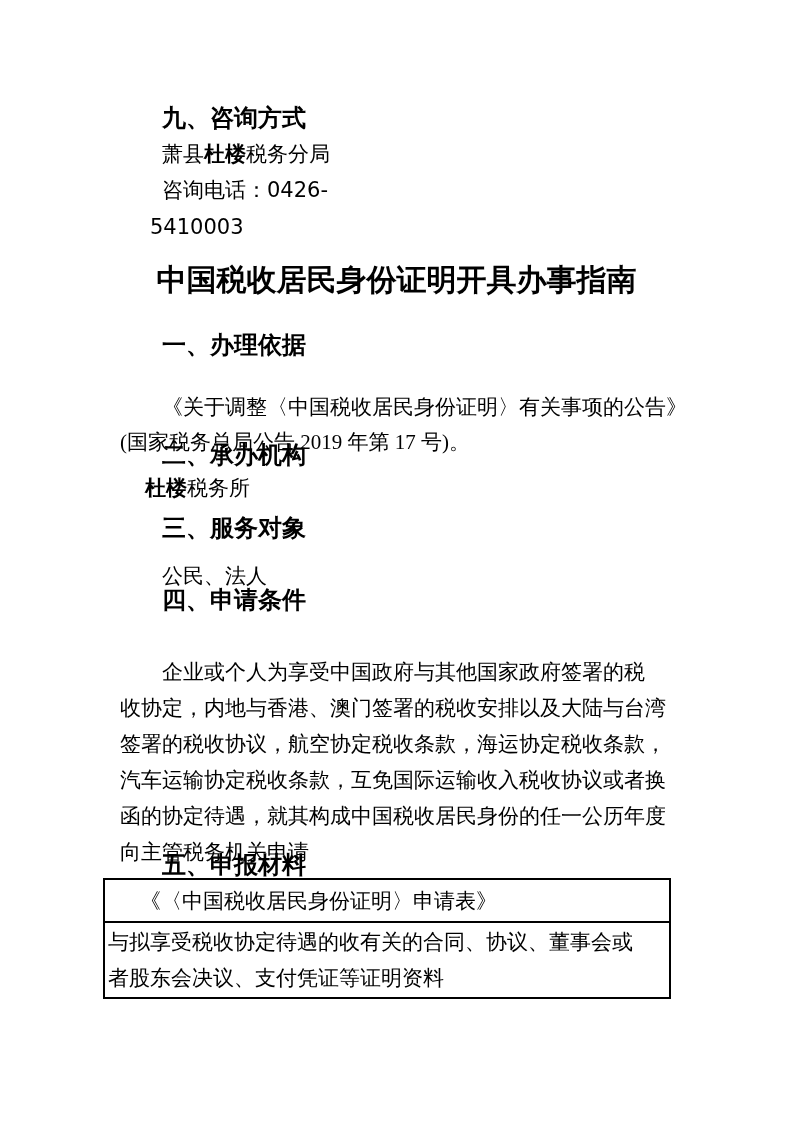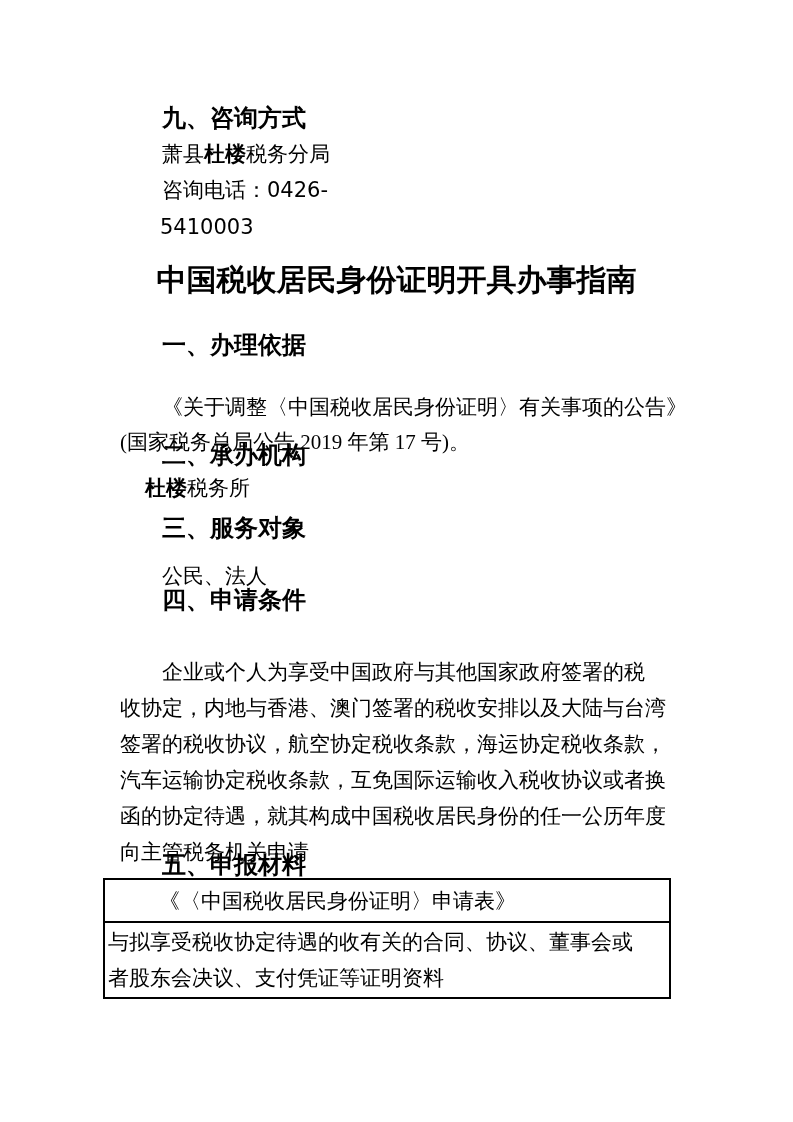--- a/index.html
+++ b/index.html
@@ -53,21 +53,21 @@
     position:absolute;left:103px;top:878px;width:568px;
     border:2px solid #000000;
     box-sizing:border-box;
     background:#ffffff;
   }
   .tbl-r1{
     box-sizing:border-box;
     height:43px;
     border-bottom:2px solid #000000;
     display:flex;align-items:center;
-    padding-left:54px;
+    padding-left:35px;
     font-size:21px;
     white-space:nowrap;
   }
   .tbl-r2{
     box-sizing:border-box;
     height:74px;
     padding:1px 4px 14px 3px;
     font-size:21px;line-height:36px;
     white-space:pre-line;
   }
@@ -76,21 +76,21 @@
 <body>
 
 <div class="page">
 
   <div class="h" style="top:100px">九、咨询方式</div>
 
   <div class="t" style="top:136px;left:162px"><span>萧县</span><span class="bold-cjk">杜楼</span><span>税务分局</span></div>
 
   <div class="t" style="top:172px;left:162px"><span>咨询电话：</span><span class="num">0426-</span></div>
 
-  <div class="t num" style="top:209px;left:160px">5410003</div>
+  <div class="t num" style="top:209px;left:150px">5410003</div>
 
   <div class="doc-title">中国税收居民身份证明开具办事指南</div>
 
   <div class="h" style="top:327px">一、办理依据</div>
 
   <div class="para indent" style="top:363px;line-height:35px">《关于调整〈中国税收居民身份证明〉有关事项的公告》
 (国家税务总局公告 2019 年第 17 号)。</div>
 
   <div class="h" style="top:437px">二、承办机构</div>
 

